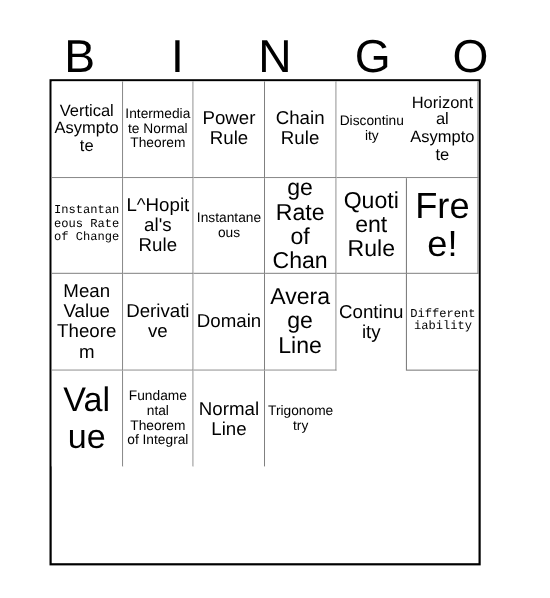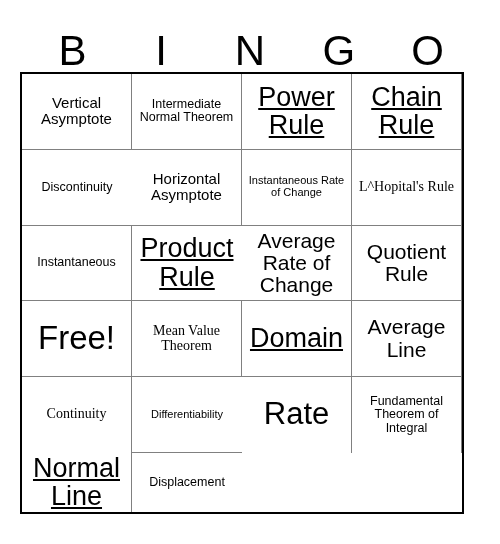--- a/index.html
+++ b/index.html
@@ -40,28 +40,28 @@
     line-height: 1;
     font-weight: 400;
     letter-spacing: 0;
     color: #000000;
     user-select: none;
   }
 
   
   #grid {
     position: absolute;
-    left: 20px;
+    left: 45px;
     top: 72px;
-    width: 444px;
+    width: 392px;
     height: 442px;
     box-sizing: border-box;
     border: 2px solid #000000;
     display: grid;
-    grid-template-columns: repeat(4, 1fr);
+    grid-template-columns: repeat(6, 1fr);
     grid-template-rows: repeat(5, 1fr);
     background: #ffffff;
   }
 
   .cell {
     position: relative;
     box-sizing: border-box;
     border-right: 1px solid #808080;
     border-bottom: 1px solid #808080;
     display: flex;
@@ -79,26 +79,26 @@
     display: block;
     width: 100%;
     line-height: 1.06;
     word-wrap: break-word;
     hyphens: none;
   }
 
   
   .fs-xxl  { font-size: 33px; }
   .fs-xl   { font-size: 31px; }
-  .fs-lg   { font-size: 27px; text-decoration: underline; }
+  .fs-lg   { font-size: 17px; }
   .fs-md   { font-size: 21px; }
-  .fs-sm   { font-size: 14px; font-family: Liberation Serif, serif; }
+  .fs-sm   { font-size: 17px; }
   .fs-xs   { font-size: 15px; }
   .fs-xxs  { font-size: 12.5px; }
-  .fs-tiny { font-size: 11px; }
+  .fs-tiny { font-size: 11px; font-family: Liberation Mono, monospace; }
 </style>
 </head>
 <body>
 
 <div id="card">
 
   <div id="header">
     <div class="header-letter">B</div>
     <div class="header-letter">I</div>
     <div class="header-letter">N</div>
@@ -127,54 +127,54 @@
       </div>
       <div class="cell">
         <span class="cell-text fs-tiny">Instantaneous Rate of Change</span>
       </div>
       <div class="cell">
         <span class="cell-text fs-sm">L^Hopital's Rule</span>
       </div>
       <div class="cell">
         <span class="cell-text fs-xxs">Instantaneous</span>
       </div>
-      <div class="cell col-last">
-        <span class="cell-text fs-lg">Product Rule</span>
-      </div>
       <div class="cell">
         <span class="cell-text fs-md">Average Rate of Change</span>
       </div>
       <div class="cell">
         <span class="cell-text fs-md">Quotient Rule</span>
       </div>
       <div class="cell">
         <span class="cell-text fs-xxl">Free!</span>
       </div>
       <div class="cell">
         <span class="cell-text fs-sm">Mean Value Theorem</span>
+      </div>
+      <div class="cell">
+        <span class="cell-text fs-sm">Derivative</span>
       </div>
       <div class="cell">
         <span class="cell-text fs-lg">Domain</span>
       </div>
       <div class="cell">
         <span class="cell-text fs-md">Average Line</span>
       </div>
       <div class="cell row-last">
         <span class="cell-text fs-sm">Continuity</span>
       </div>
       <div class="cell col-last">
         <span class="cell-text fs-tiny">Differentiability</span>
       </div>
       <div class="cell row-last">
-        <span class="cell-text fs-xl">Rate</span>
+        <span class="cell-text fs-xl">Value</span>
       </div>
       <div class="cell row-last">
         <span class="cell-text fs-xxs">Fundamental Theorem of Integral</span>
       </div>
       <div class="cell row-last">
         <span class="cell-text fs-lg">Normal Line</span>
       </div>
       <div class="cell col-last row-last">
-        <span class="cell-text fs-xxs">Displacement</span>
+        <span class="cell-text fs-xxs">Trigonometry</span>
       </div>
     </div>
 
 </div>
 
 </body></html>

